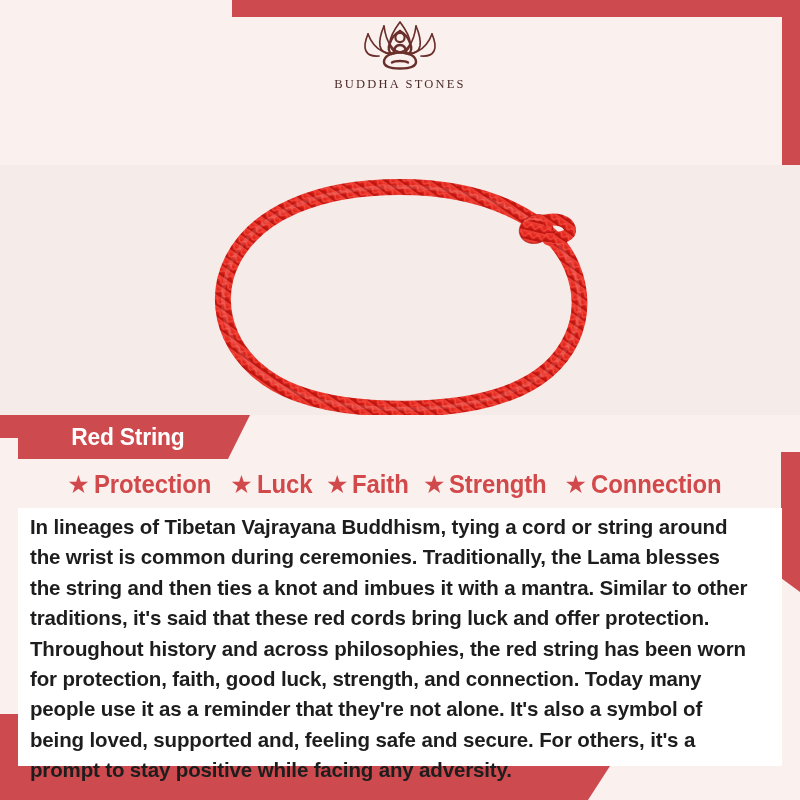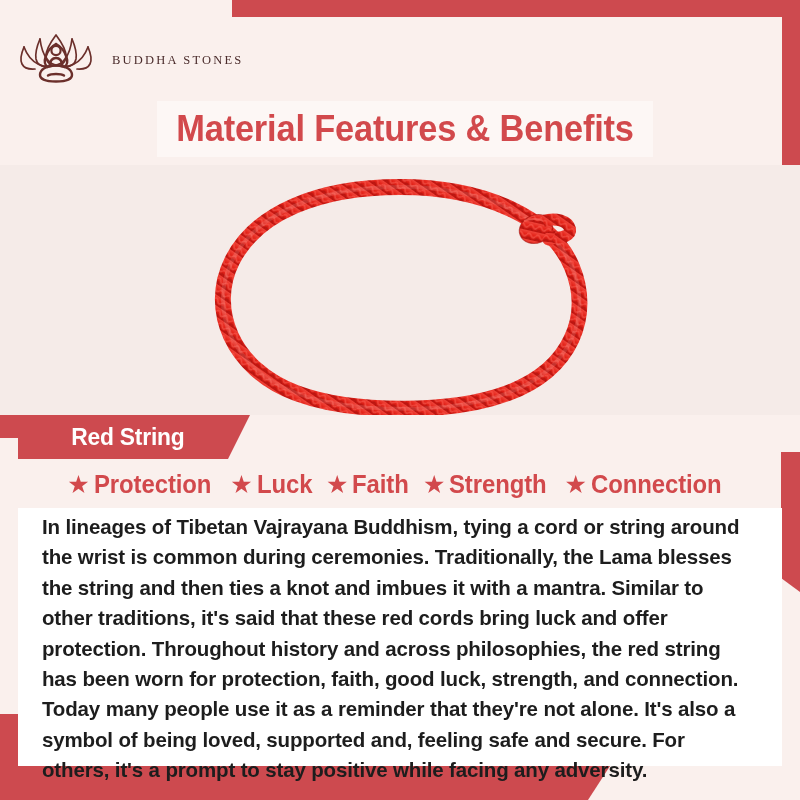--- a/index.html
+++ b/index.html
@@ -84,21 +84,21 @@
   }
 
   
   .logo-zone {
     position: absolute;
     top: 17px;
     left: 0;
     width: 800px;
     height: 84px;
     display: flex;
-    flex-direction: row;
+    flex-direction: column;
     align-items: center;
     justify-content: flex-start;
   }
   .logo-mark {
     width: 112px;
     height: 58px;
     display: block;
   }
   .logo-word {
     margin-top: 2px;
@@ -204,21 +204,21 @@
   .benefit + .benefit { margin-left: 9px; }
 
   
   .copy {
     position: absolute;
     top: 508px;
     left: 18px;
     width: 764px;
     height: 258px;
     background: #ffffff;
-    padding: 4px 0 0 16px;
+    padding: 4px 0 0 4px;
     box-sizing: border-box;
   }
   .copy-text {
     margin: 0;
     padding: 0 28px 0 8px;
     font-size: 20.5px;
     line-height: 30.4px;
     font-weight: 700;
     color: #1d1d1d;
     letter-spacing: -0.15px;
@@ -262,23 +262,20 @@
 
         <path d="M49.5 36 C50 31 52.5 28 56 28 C59.5 28 62 31 62.5 36"></path>
 
         <path d="M40 45 C40 39.5 46 35.5 56 35.5 C66 35.5 72 39.5 72 45 C72 49 66 51.5 56 51.5 C46 51.5 40 49 40 45 Z"></path>
         <path d="M48 45.5 C51 43.5 61 43.5 64 45.5"></path>
       </g>
     </svg>
     <div class="logo-word">BUDDHA STONES</div>
   </div>
 
-  <div class="title-panel">
-    <div class="title-text">Material Features &amp; Benefits</div>
-  </div>
 
   <div class="hero">
     <svg class="hero-photo" viewBox="0 0 800 250">
       <defs>
         <linearGradient id="cordGrad" x1="0" y1="0" x2="0" y2="1">
           <stop offset="0%" stop-color="#f0463c"></stop>
           <stop offset="45%" stop-color="#e32218"></stop>
           <stop offset="100%" stop-color="#c01410"></stop>
         </linearGradient>
         <pattern id="braid" width="9" height="9" patternUnits="userSpaceOnUse" patternTransform="rotate(35)">

